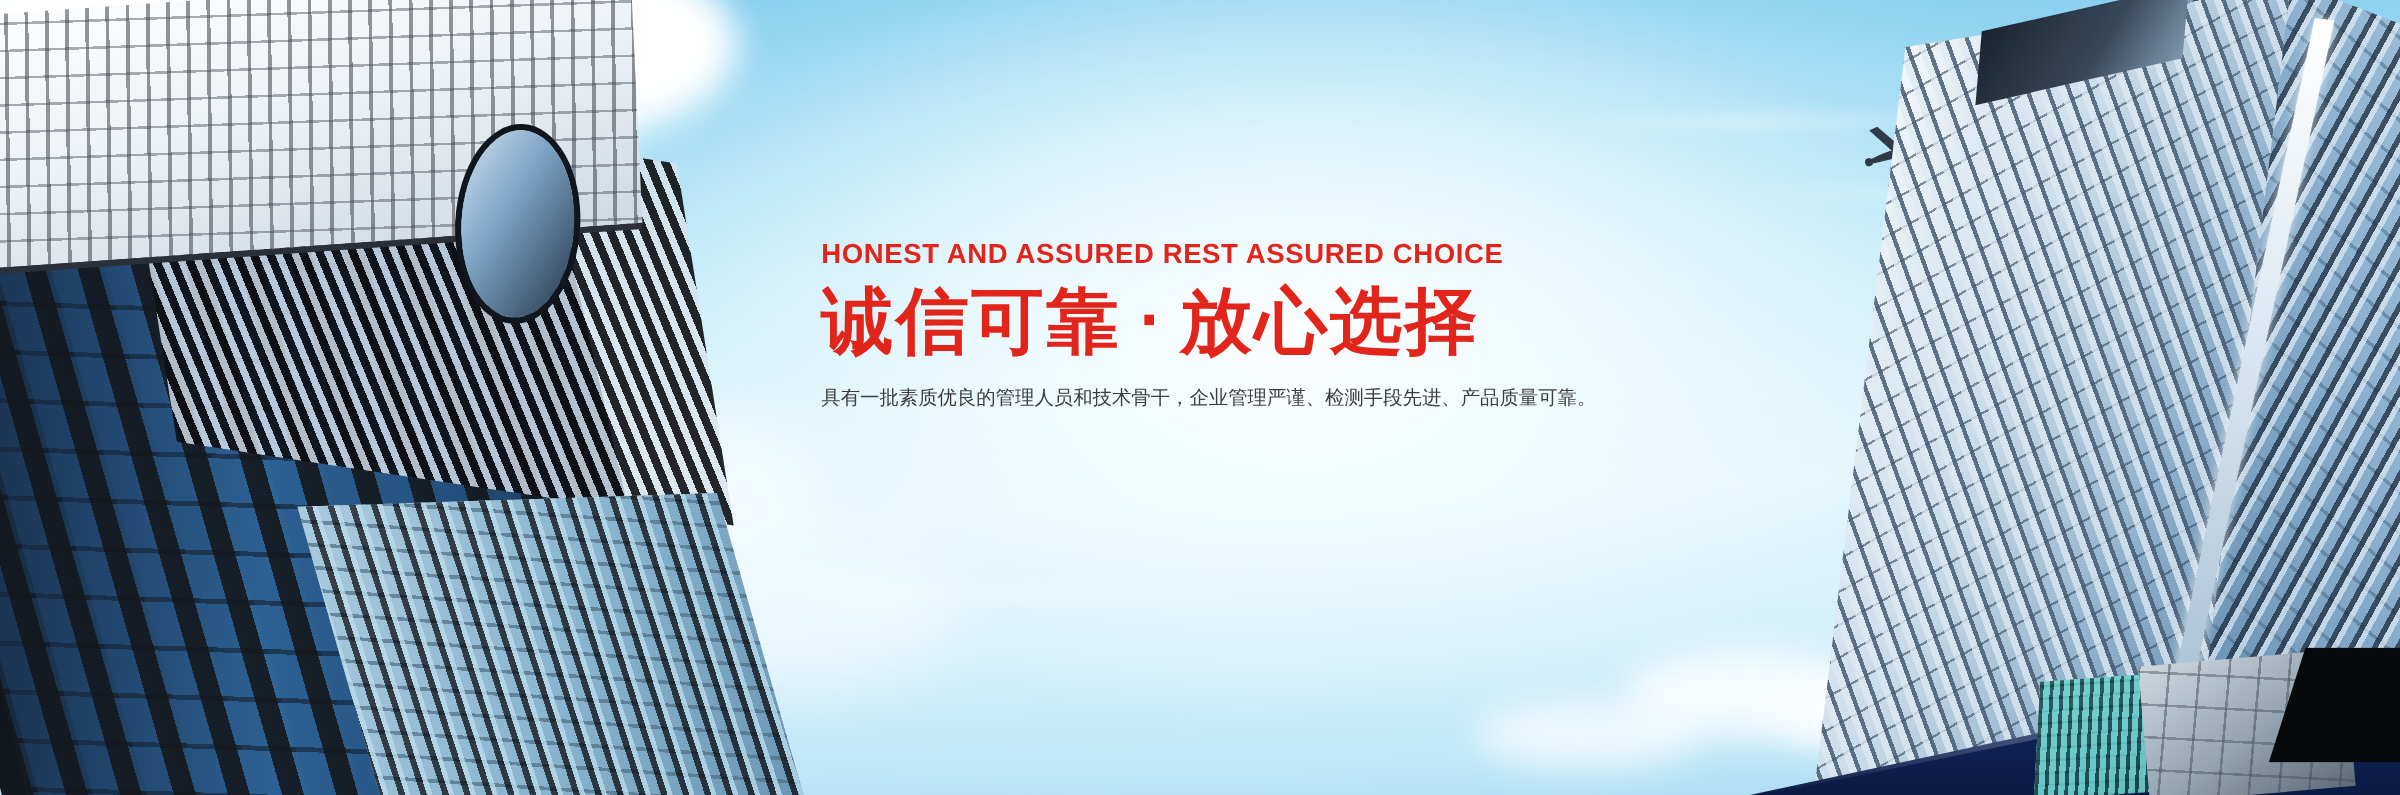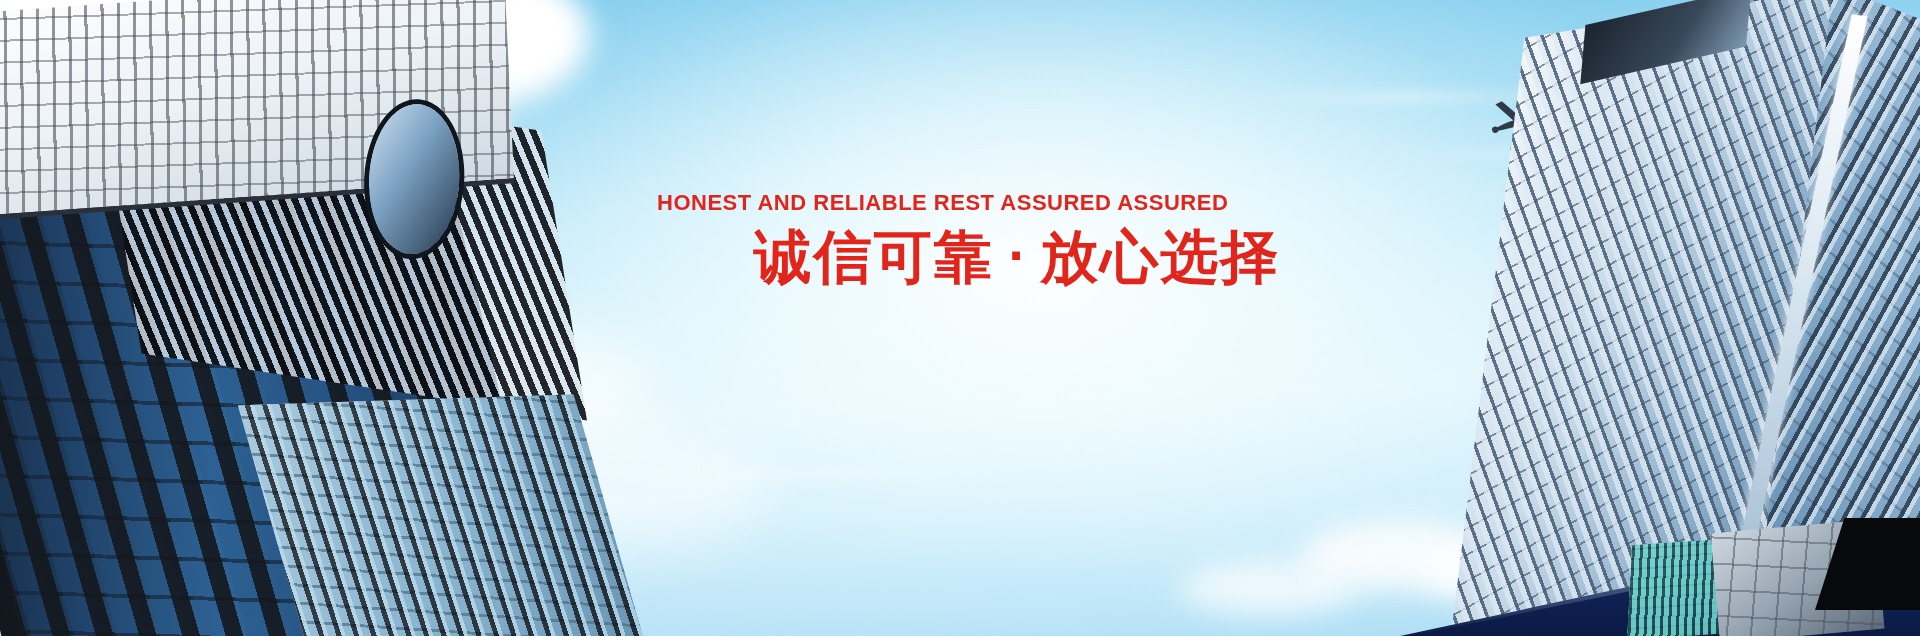--- a/index.html
+++ b/index.html
@@ -141,21 +141,20 @@
   .copy{ position:absolute; left:657px; top:190px; width:720px; }
   .eyebrow{
     font-size:22px; letter-spacing:.5px; font-weight:600;
     color:#e2251b; white-space:nowrap; line-height:1.2;
   }
   .headline{
     margin-top:9px;
     font-size:58px; font-weight:700; color:#e2251b;
     letter-spacing:2px; line-height:1.12; white-space:nowrap;
     font-family:"DejaVu Sans","Liberation Sans",sans-serif;
-    text-align:center;
   }
   .headline .dot{ padding:0 14px; font-size:44px; vertical-align:6px; }
   .body{ margin-top:14px; }
   .body p{
     font-size:15.5px; color:#3d3d3d; line-height:1.85; white-space:nowrap;
     font-family:"DejaVu Sans","Liberation Sans",sans-serif;
   }
 </style>
 </head>
 <body>
@@ -206,21 +205,22 @@
     <div class="tr-topnotch"></div>
   </div>
 
   <div class="wedge"></div>
   <div class="wedge-lip"></div>
   <div class="teal-tower"></div>
   <div class="grey-slab"></div>
   <div class="black-corner"></div>
 
   <div class="copy">
-    <div class="eyebrow">HONEST AND RELIABLE  REST ASSURED ASSURED</div>
+    <div class="eyebrow">HONEST AND ASSURED  REST ASSURED CHOICE</div>
     <div class="headline">
       <span>诚信可靠</span><span class="dot">·</span><span>放心选择</span>
     </div>
     <div class="body">
+      <p>具有一批素质优良的管理人员和技术骨干，企业管理严谨、检测手段先进、产品质量可靠。</p>
     </div>
   </div>
 
 </div>
 
 </body></html>

